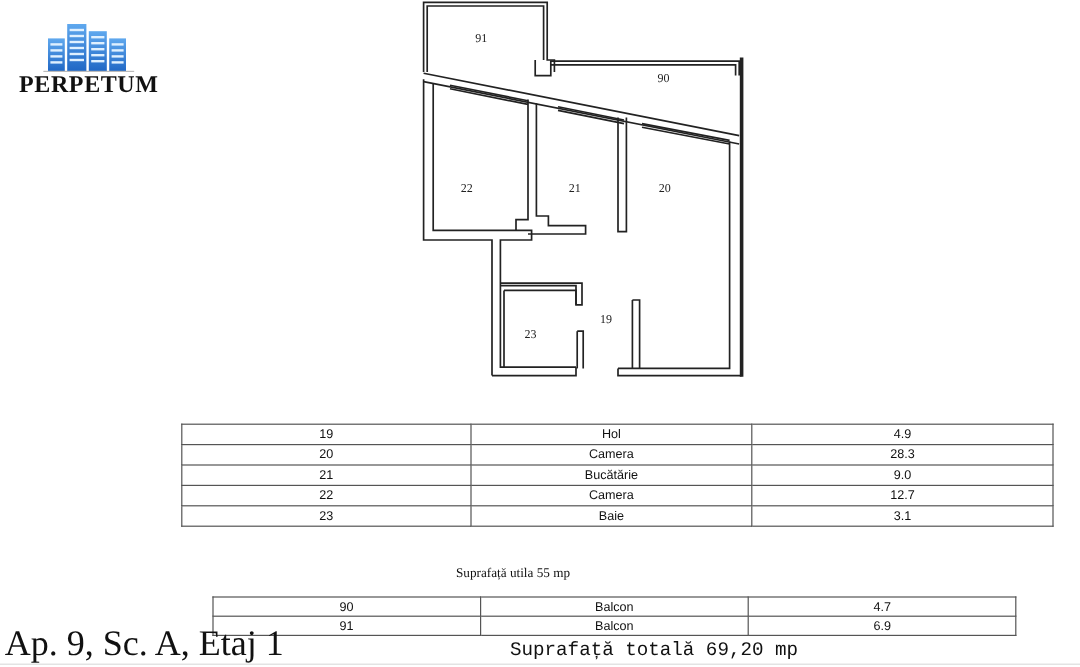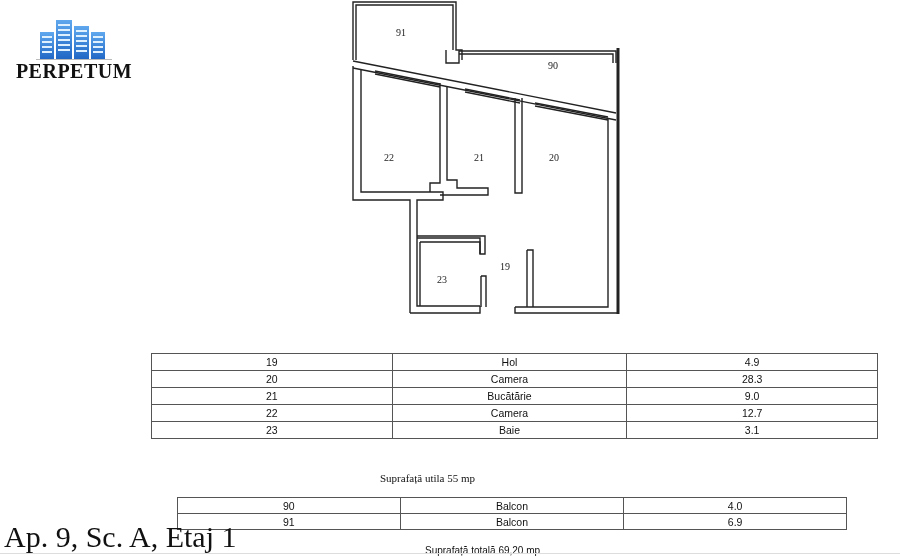--- a/index.html
+++ b/index.html
@@ -39,23 +39,22 @@
     table.balc {
       position: absolute; left: 177px; top: 497px; width: 670px;
       border-collapse: collapse; font-size: 10.5px;
     }
     table.balc td { border: 1px solid #555; height: 15px; padding: 0; text-align: center; }
     .apt {
       position: absolute; left: 4px; top: 520px; font-family: "Liberation Serif", serif;
       font-size: 30px; color: #111;
     }
     .total {
-      position: absolute; left: 425px; top: 533px; font-size: 10px; color: #111;
-      font-family: Liberation Sans, sans-serif;
-      margin-top: 12px;
+      position: absolute; left: 425px; top: 533px; font-size: 16px; color: #111;
+      font-family: Liberation Mono, monospace;
     }
     .bottom-line { position: absolute; left: 0; right: 0; top: 553px; height: 1px; background: #ddd; }
   </style>
 </head>
 <body>
 
 <div class="logo">
   <svg width="76" height="42" viewBox="0 0 76 42">
     <defs>
       <linearGradient id="bg1" x1="0" y1="0" x2="0" y2="1">
@@ -184,21 +183,21 @@
 <table class="balc">
   <colgroup>
       <col style="width:223px">
       <col style="width:224px">
       <col style="width:223px">
     </colgroup>
   <tbody>
       <tr>
     <td>90</td>
     <td>Balcon</td>
-    <td>4.0</td>
+    <td>4.7</td>
   </tr>
   <tr>
     <td>91</td>
     <td>Balcon</td>
     <td>6.9</td>
   </tr>
 </tbody>
   </table>
 
 <div class="apt">Ap. 9, Sc. A, Etaj 1</div>

